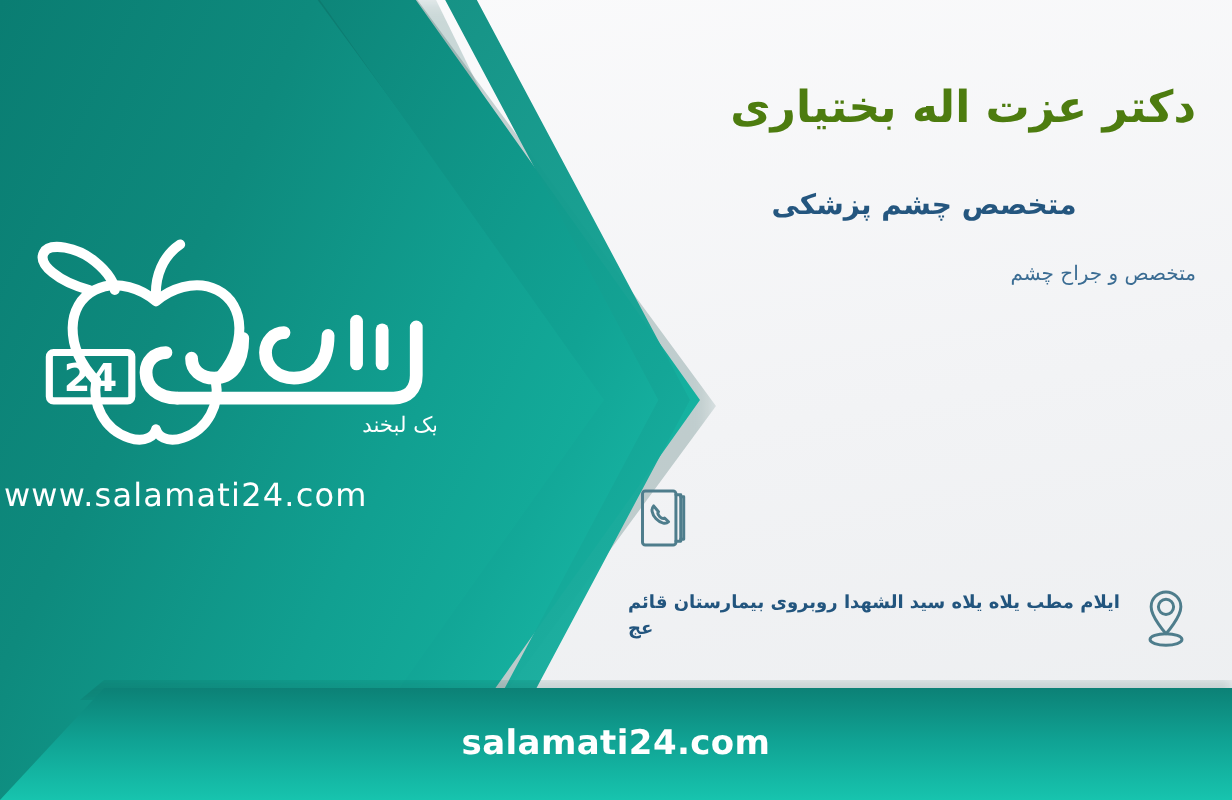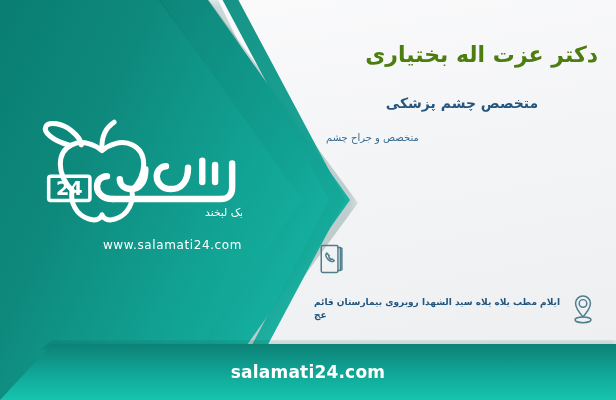--- a/index.html
+++ b/index.html
@@ -110,30 +110,30 @@
     font-size: 17px;
     font-weight: 700;
     letter-spacing: .2px;
     direction: ltr;
     text-align: center;
   }
 
   
   .logo {
     position: absolute;
-    left: 26px; top: 108px;
+    left: 2px; top: 108px;
     width: 216px; height: 170px;
     color: #ffffff;
   }
   .logo svg { display: block; width: 100%; height: 128px; }
   .logo-url {
     margin-top: 2px;
-    text-align: right;
+    text-align: left;
     color: #ffffff;
-    font-size: 12px;
+    font-size: 16px;
     letter-spacing: .6px;
     direction: ltr;
     font-family: "DejaVu Sans", "Liberation Sans", sans-serif;
   }
 
   
   .content {
     position: absolute;
     right: 0; top: 0;
     width: 300px; height: 400px;
@@ -156,21 +156,21 @@
     text-align: center;
     color: #24567f;
     font-size: 14px;
     font-weight: 600;
     direction: rtl;
   }
   .doc-sub {
     position: absolute;
     right: 18px; top: 132px;
     width: 272px;
-    text-align: left;
+    text-align: right;
     color: #3a6c93;
     font-size: 10px;
     font-weight: 500;
     direction: rtl;
   }
 
   
   .contact {
     position: absolute;
     right: 10px; top: 240px;

